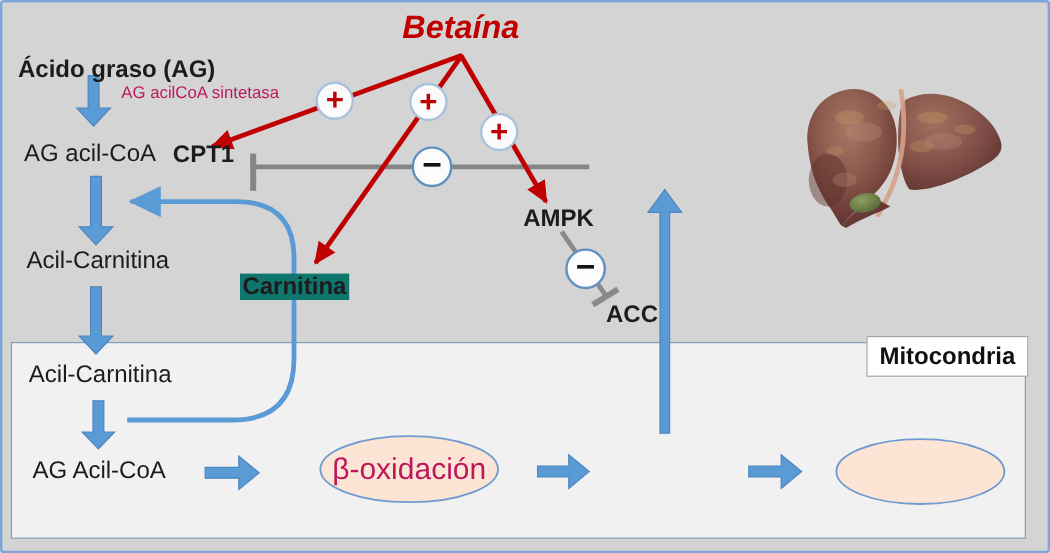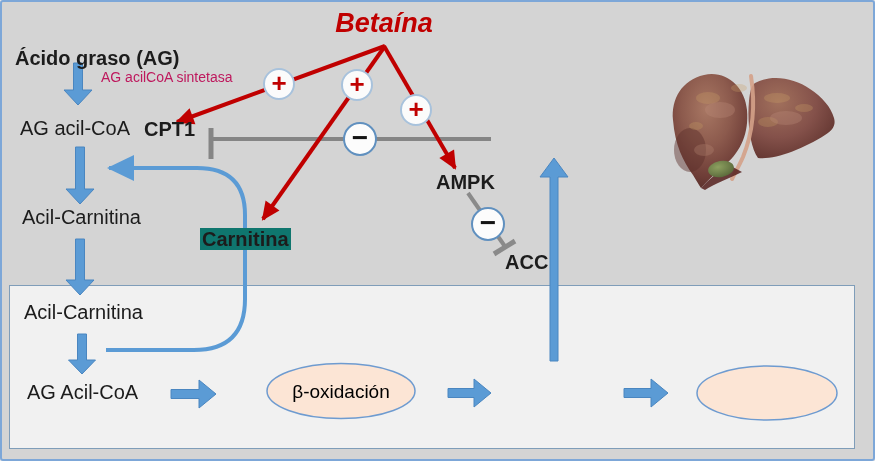--- a/index.html
+++ b/index.html
@@ -21,21 +21,21 @@
   svg.layer{position:absolute; left:0; top:0;}
   .lbl{
     position:absolute; white-space:nowrap; color:#1c1c1c;
     font-size:20px; line-height:22px;
   }
   .lbl.b{font-weight:bold;}
   .lbl.small{font-size:14px; line-height:16px; color:#be185d;}
   .lbl.title{font-size:27px; line-height:30px; font-weight:bold; color:#c00000; width:120px; text-align:center;}
   .ell-text{
     position:absolute; display:flex; align-items:center; justify-content:center;
-    font-size:19px; color:#000000;
+    font-size:25px; color:#be185d;
   }
   .sign{
     position:absolute; width:32px; height:32px; text-align:center;
     font-weight:bold; pointer-events:none;
   }
   .sign.plus{color:#c00000; font-size:26px; line-height:31px;}
   .sign.minus{color:#141414; font-size:28px; line-height:30px;}
 </style>
 </head>
 <body>
@@ -119,20 +119,23 @@
       <ellipse cx="694" cy="124" rx="7" ry="4" fill="#caa066" opacity="0.28"></ellipse>
       <ellipse cx="718" cy="108" rx="15" ry="8" fill="#b98a77" opacity="0.35"></ellipse>
       <ellipse cx="784" cy="116" rx="16" ry="7" fill="#b98a77" opacity="0.35"></ellipse>
       <ellipse cx="702" cy="148" rx="10" ry="6" fill="#b98a77" opacity="0.3"></ellipse>
       <path d="M 749,74 C 753,100 752,128 741,155 C 737,164 733,171 730,177" stroke="#d4a188" stroke-width="4" fill="none" stroke-linecap="round" opacity="0.9"></path>
       <path d="M 699,186 C 707,177 717,169 727,163 L 740,170 C 728,176 712,182 703,188 Z" fill="#55201d" opacity="0.85"></path>
       <ellipse cx="719" cy="167" rx="13" ry="8" fill="url(#ggb)" transform="rotate(-10 719 167)"></ellipse>
     </g>
   </svg>
 
+  <div class="mito-label">
+    <span>Mitocondria</span>
+  </div>
 
   <div class="lbl title" style="left:322px; top:6px;font-style:italic;">Betaína</div>
 
   <div class="lbl" style="left:13px; top:45px;font-weight:bold;">Ácido graso (AG)</div>
   <div class="lbl small" style="left:99px; top:67px;">AG acilCoA sintetasa</div>
   <div class="lbl" style="left:18px; top:115px;">AG acil-CoA</div>
   <div class="lbl b" style="left:142px; top:116px;">CPT1</div>
   <div class="lbl" style="left:20px; top:204px;">Acil-Carnitina</div>
   <div class="lbl b" style="left:198px; top:226px; background:#0f766e; padding:0 2px;">Carnitina</div>
   <div class="lbl b" style="left:434px; top:169px;">AMPK</div>

